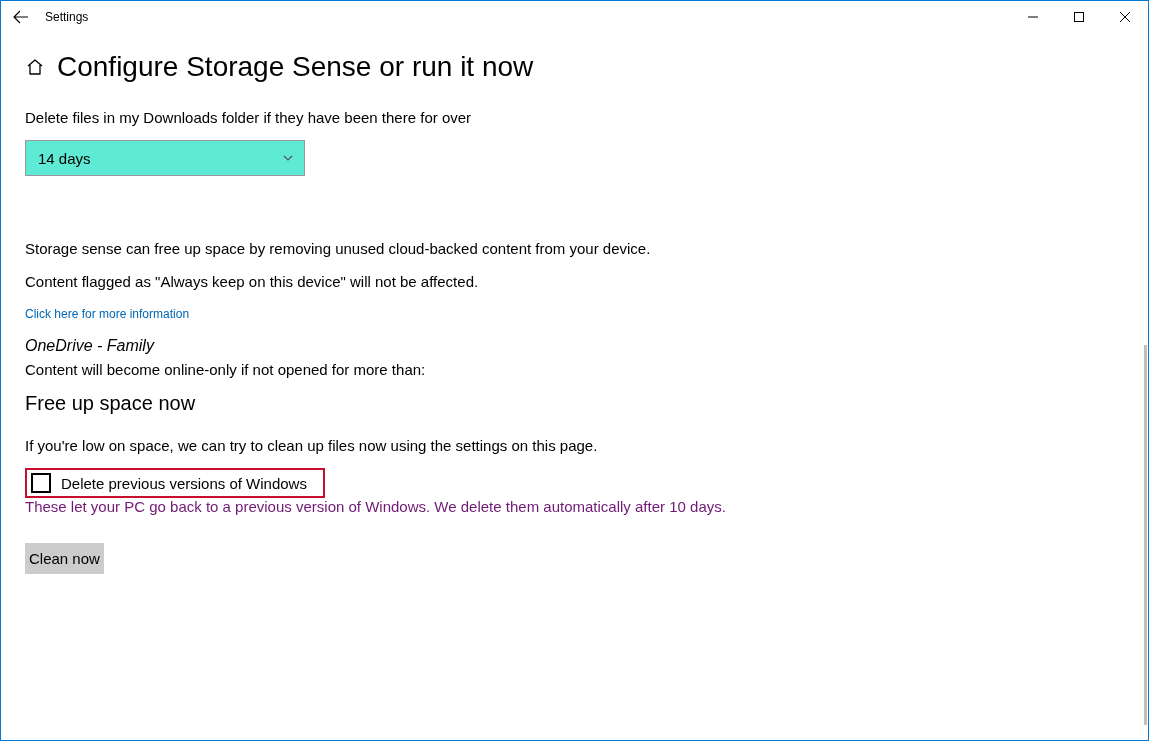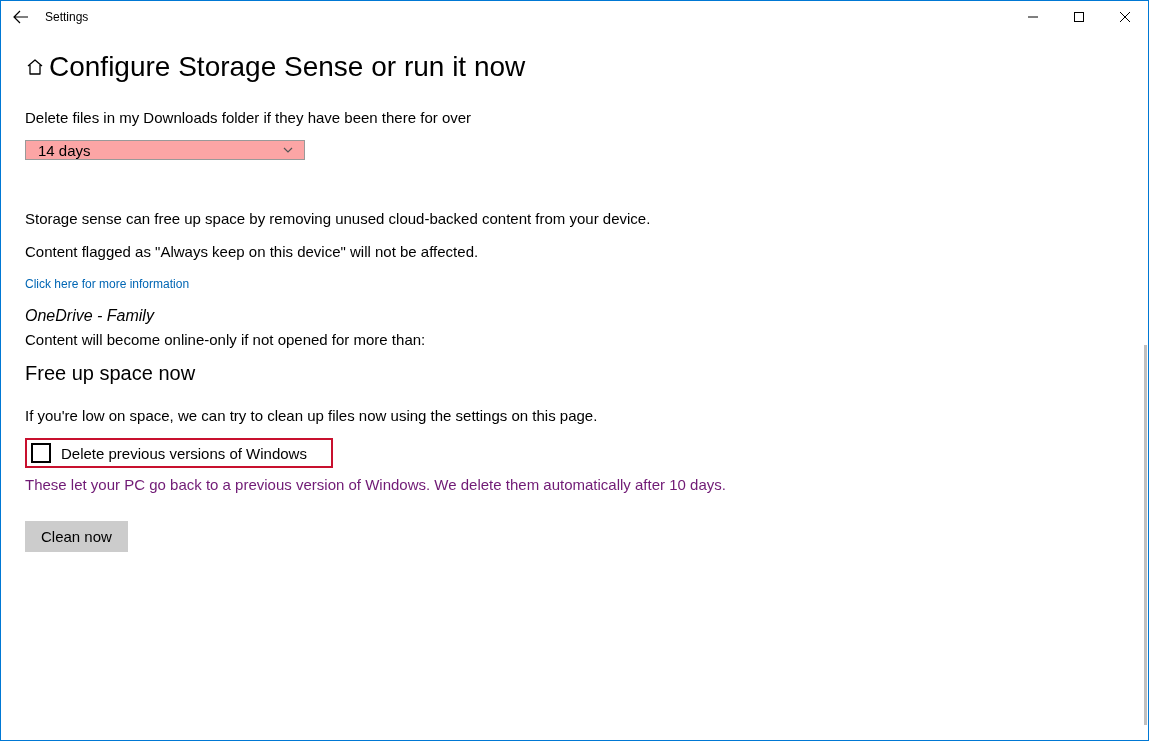--- a/index.html
+++ b/index.html
@@ -48,21 +48,21 @@
       justify-content: center;
       cursor: pointer;
       font-size: 10px;
     }
     .content {
       padding: 18px 24px 24px 24px;
     }
     .header-row {
       display: flex;
       align-items: center;
-      gap: 4px;
+      gap: 12px;
       margin-bottom: 24px;
     }
     .home-icon {
       display: flex;
       align-items: center;
       justify-content: center;
       cursor: pointer;
     }
     .page-title {
       font-size: 28px;
@@ -70,30 +70,30 @@
       color: #000;
     }
     .body-text {
       font-size: 15px;
       color: #000;
       margin-bottom: 12px;
       line-height: 1.4;
     }
     .dropdown {
       width: 280px;
-      height: 20px;
+      height: 36px;
       border: 1px solid #999;
-      background: #fca5a5;
+      background: #5eead4;
       display: flex;
       align-items: center;
       justify-content: space-between;
       padding: 0 10px 0 12px;
       font-size: 15px;
       cursor: pointer;
-      margin-bottom: 48px;
+      margin-bottom: 62px;
     }
     .chevron {
       color: #555;
     }
     .section-heading {
       font-size: 20px;
       font-weight: 400;
       color: #000;
       margin-bottom: 20px;
     }
@@ -107,44 +107,43 @@
     .subheading {
       font-size: 15px;
       color: #000;
       font-weight: 400;
       margin-bottom: 4px;
     }
     .checkbox-row {
       display: inline-flex;
       align-items: center;
       gap: 10px;
-      padding: 3px 24px 3px 4px;
+      padding: 3px 16px 3px 4px;
       border: 2px solid #c8102e;
-      margin-bottom: 8px;
       cursor: pointer;
     }
     .checkbox-box {
       width: 20px;
       height: 20px;
       border: 2px solid #000;
       background: #fff;
     }
     .checkbox-label {
       font-size: 15px;
       color: #000;
     }
     .muted {
       color: #701a75;
       font-size: 15px;
       margin-bottom: 28px;
     }
     .button {
       background: #ccc;
       border: none;
-      padding: 7px 16px;
+      padding: 7px 4px;
       font-size: 15px;
       cursor: pointer;
       color: #000;
     }
     .scroll-indicator {
       position: absolute;
       right: 1px;
       top: 344px;
       width: 3px;
       height: 380px;

